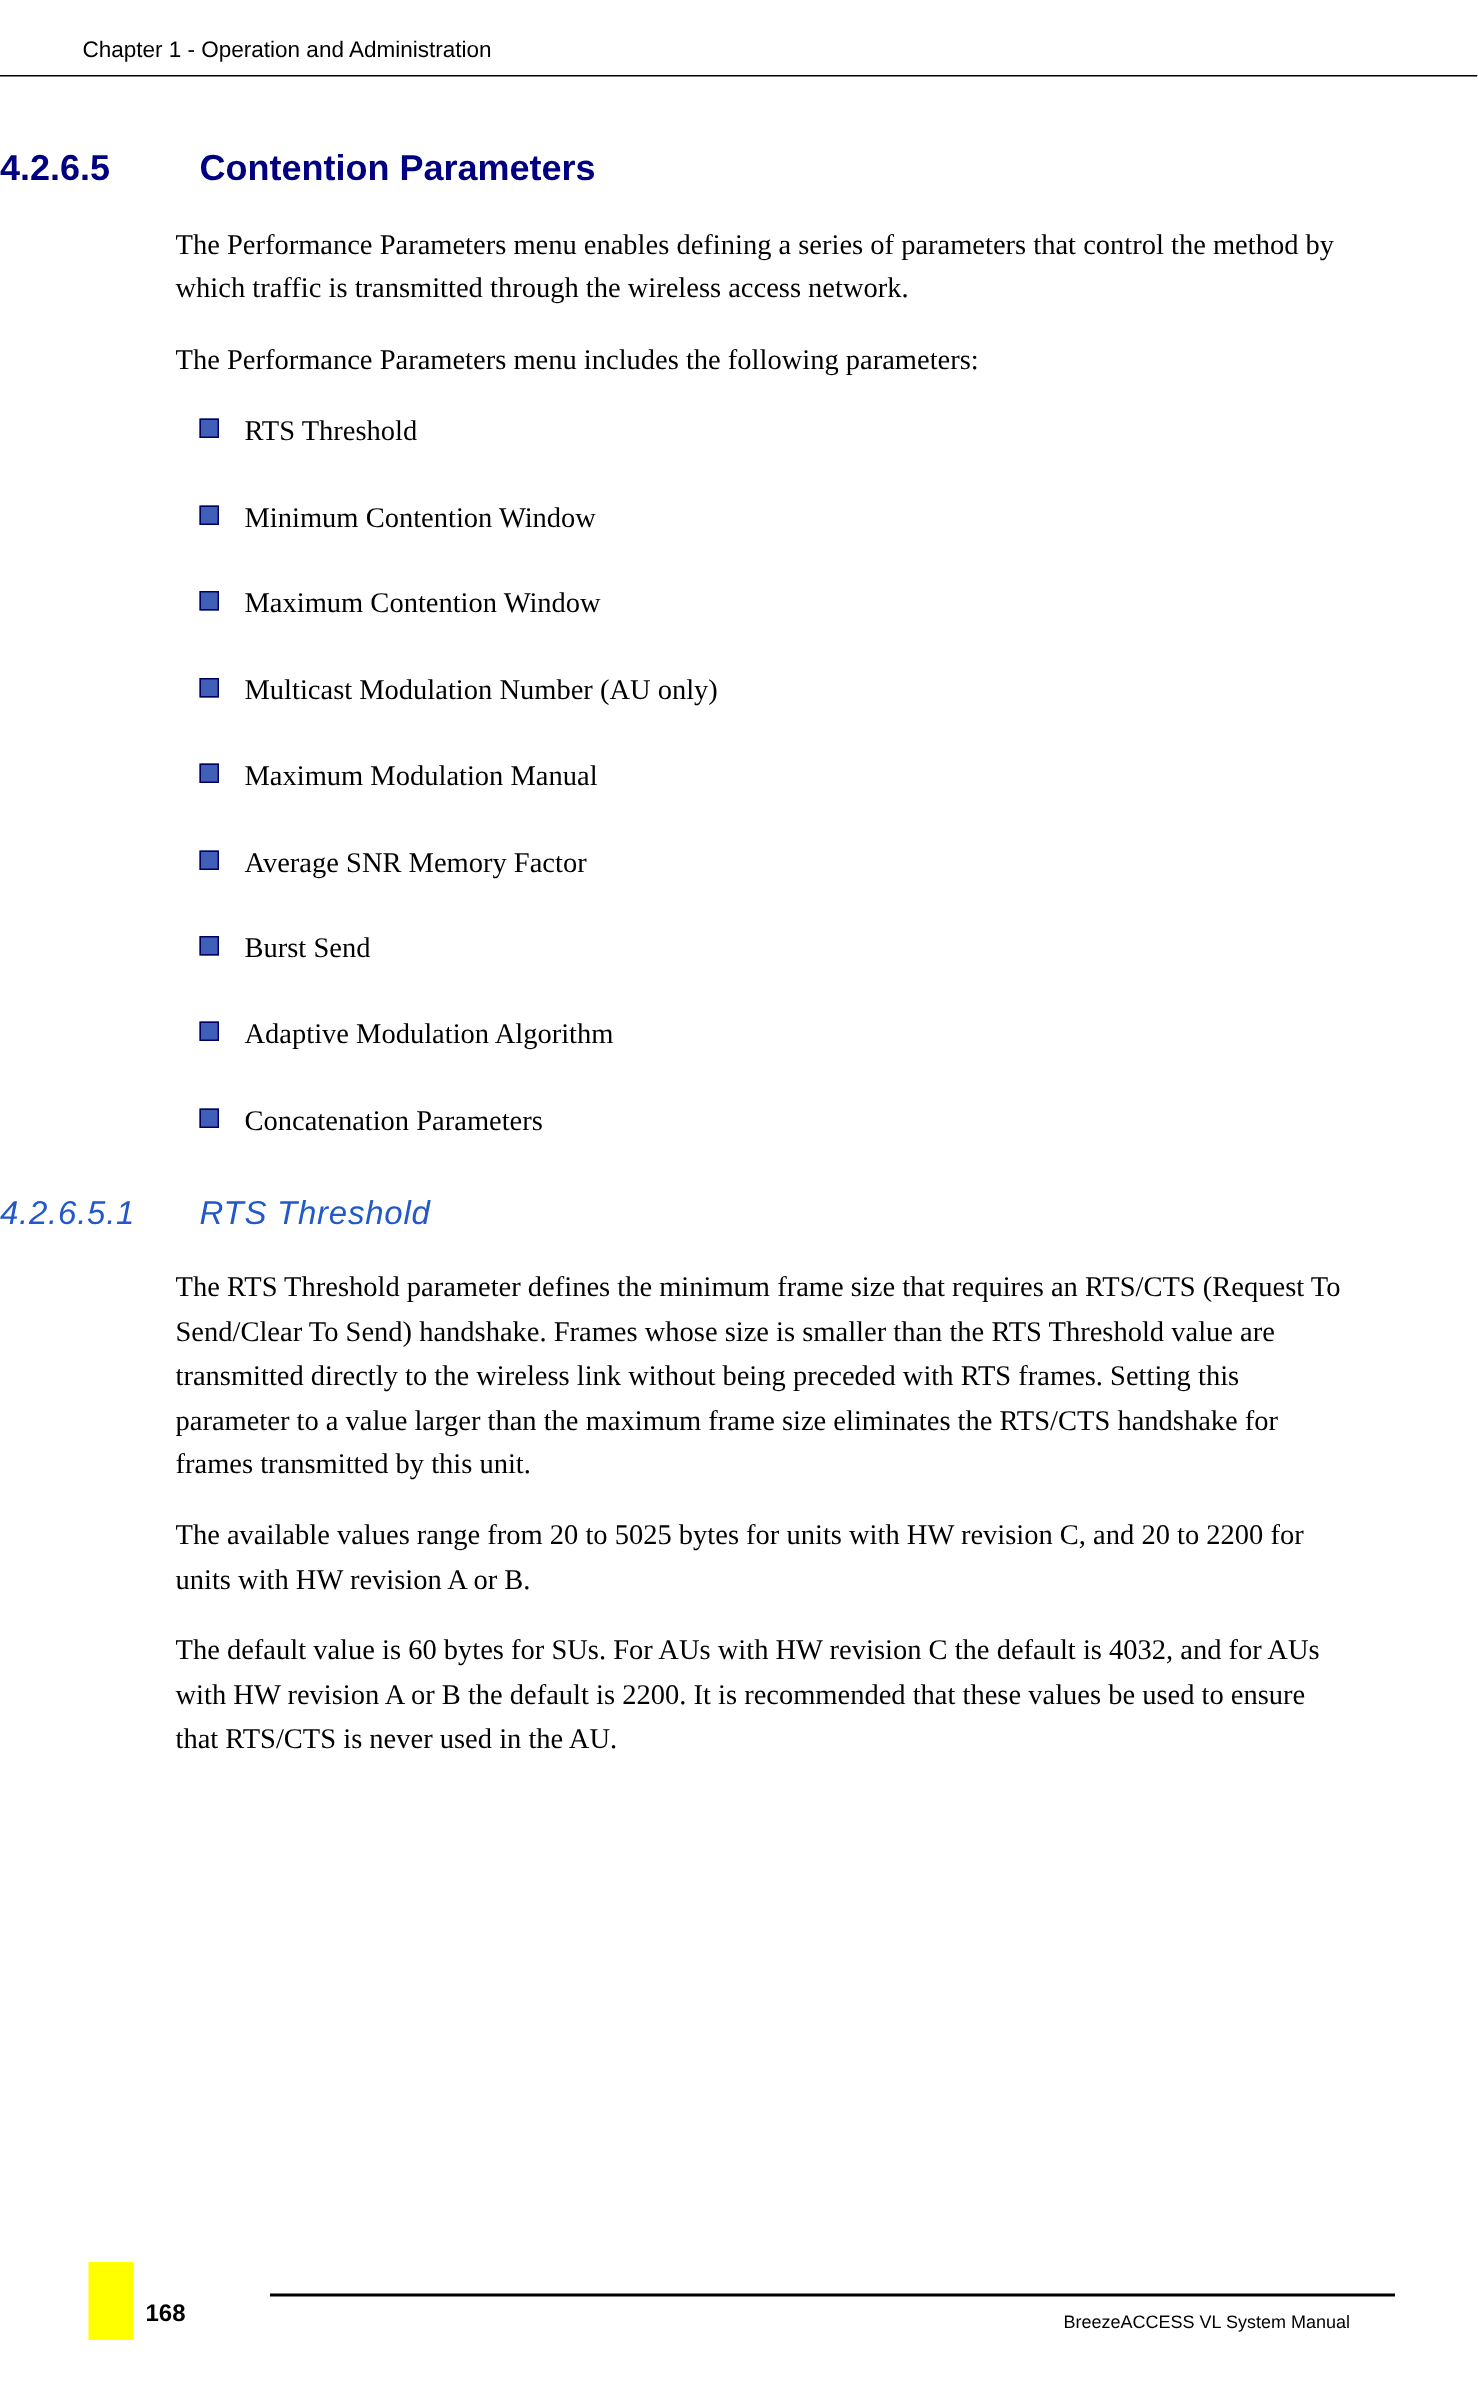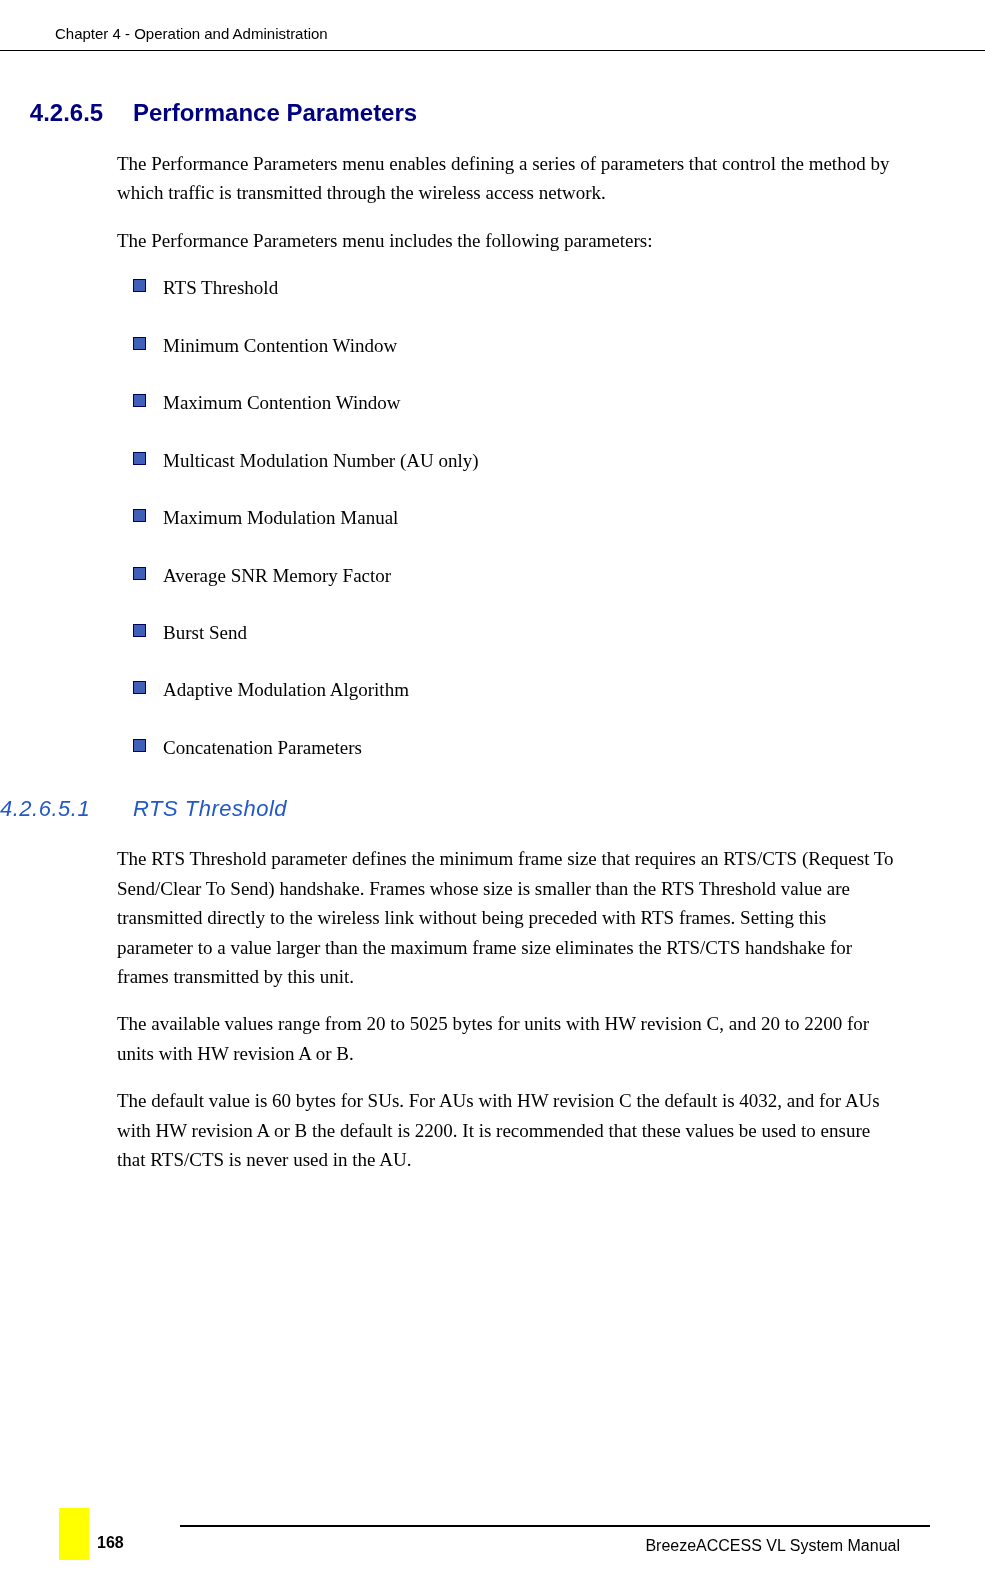--- a/index.html
+++ b/index.html
@@ -26,21 +26,21 @@
       align-items: baseline;
       margin-bottom: 22px;
       padding-left: 0;
     }
     .h3-num {
       font-family: Arial, Helvetica, sans-serif;
       font-weight: bold;
       font-size: 24px;
       color: #000080;
       width: 133px;
-      text-align: center;
+      text-align: left;
       padding-left: 0;
     }
     .h3-text {
       font-family: Arial, Helvetica, sans-serif;
       font-weight: bold;
       font-size: 24px;
       color: #000080;
     }
     .body-para {
       margin-left: 117px;
@@ -97,21 +97,21 @@
       left: 0;
       right: 0;
       padding: 0 55px 0 55px;
     }
     .footer-line {
       margin-left: 125px;
       border-top: 2px solid #000;
       padding-top: 10px;
       text-align: right;
       font-family: Arial, Helvetica, sans-serif;
-      font-size: 16px;
+      font-size: 12px;
       padding-right: 30px;
     }
     .page-num-block {
       position: absolute;
       left: 59px;
       bottom: -5px;
       display: flex;
       align-items: center;
     }
     .yellow-block {
@@ -125,28 +125,28 @@
       font-weight: bold;
       font-size: 16px;
       padding-left: 8px;
       padding-top: 18px;
     }
   </style>
 </head>
 <body>
 
 <div class="header">
-  <span>Chapter 4 - Operation and Administration</span>
+  <span>Chapter 1 - Operation and Administration</span>
 </div>
 
 <div class="content">
 
   <div class="h3-row">
     <div class="h3-num">4.2.6.5</div>
-    <div class="h3-text">Performance Parameters</div>
+    <div class="h3-text">Contention Parameters</div>
   </div>
 
   <p class="body-para">The Performance Parameters menu enables defining a series of parameters that control the method by which traffic is transmitted through the wireless access network.</p>
   <p class="body-para">The Performance Parameters menu includes the following parameters:</p>
 
   <ul class="bullet-list">
     <li><span>RTS Threshold</span></li>
     <li><span>Minimum Contention Window</span></li>
     <li><span>Maximum Contention Window</span></li>
     <li><span>Multicast Modulation Number (AU only)</span></li>

